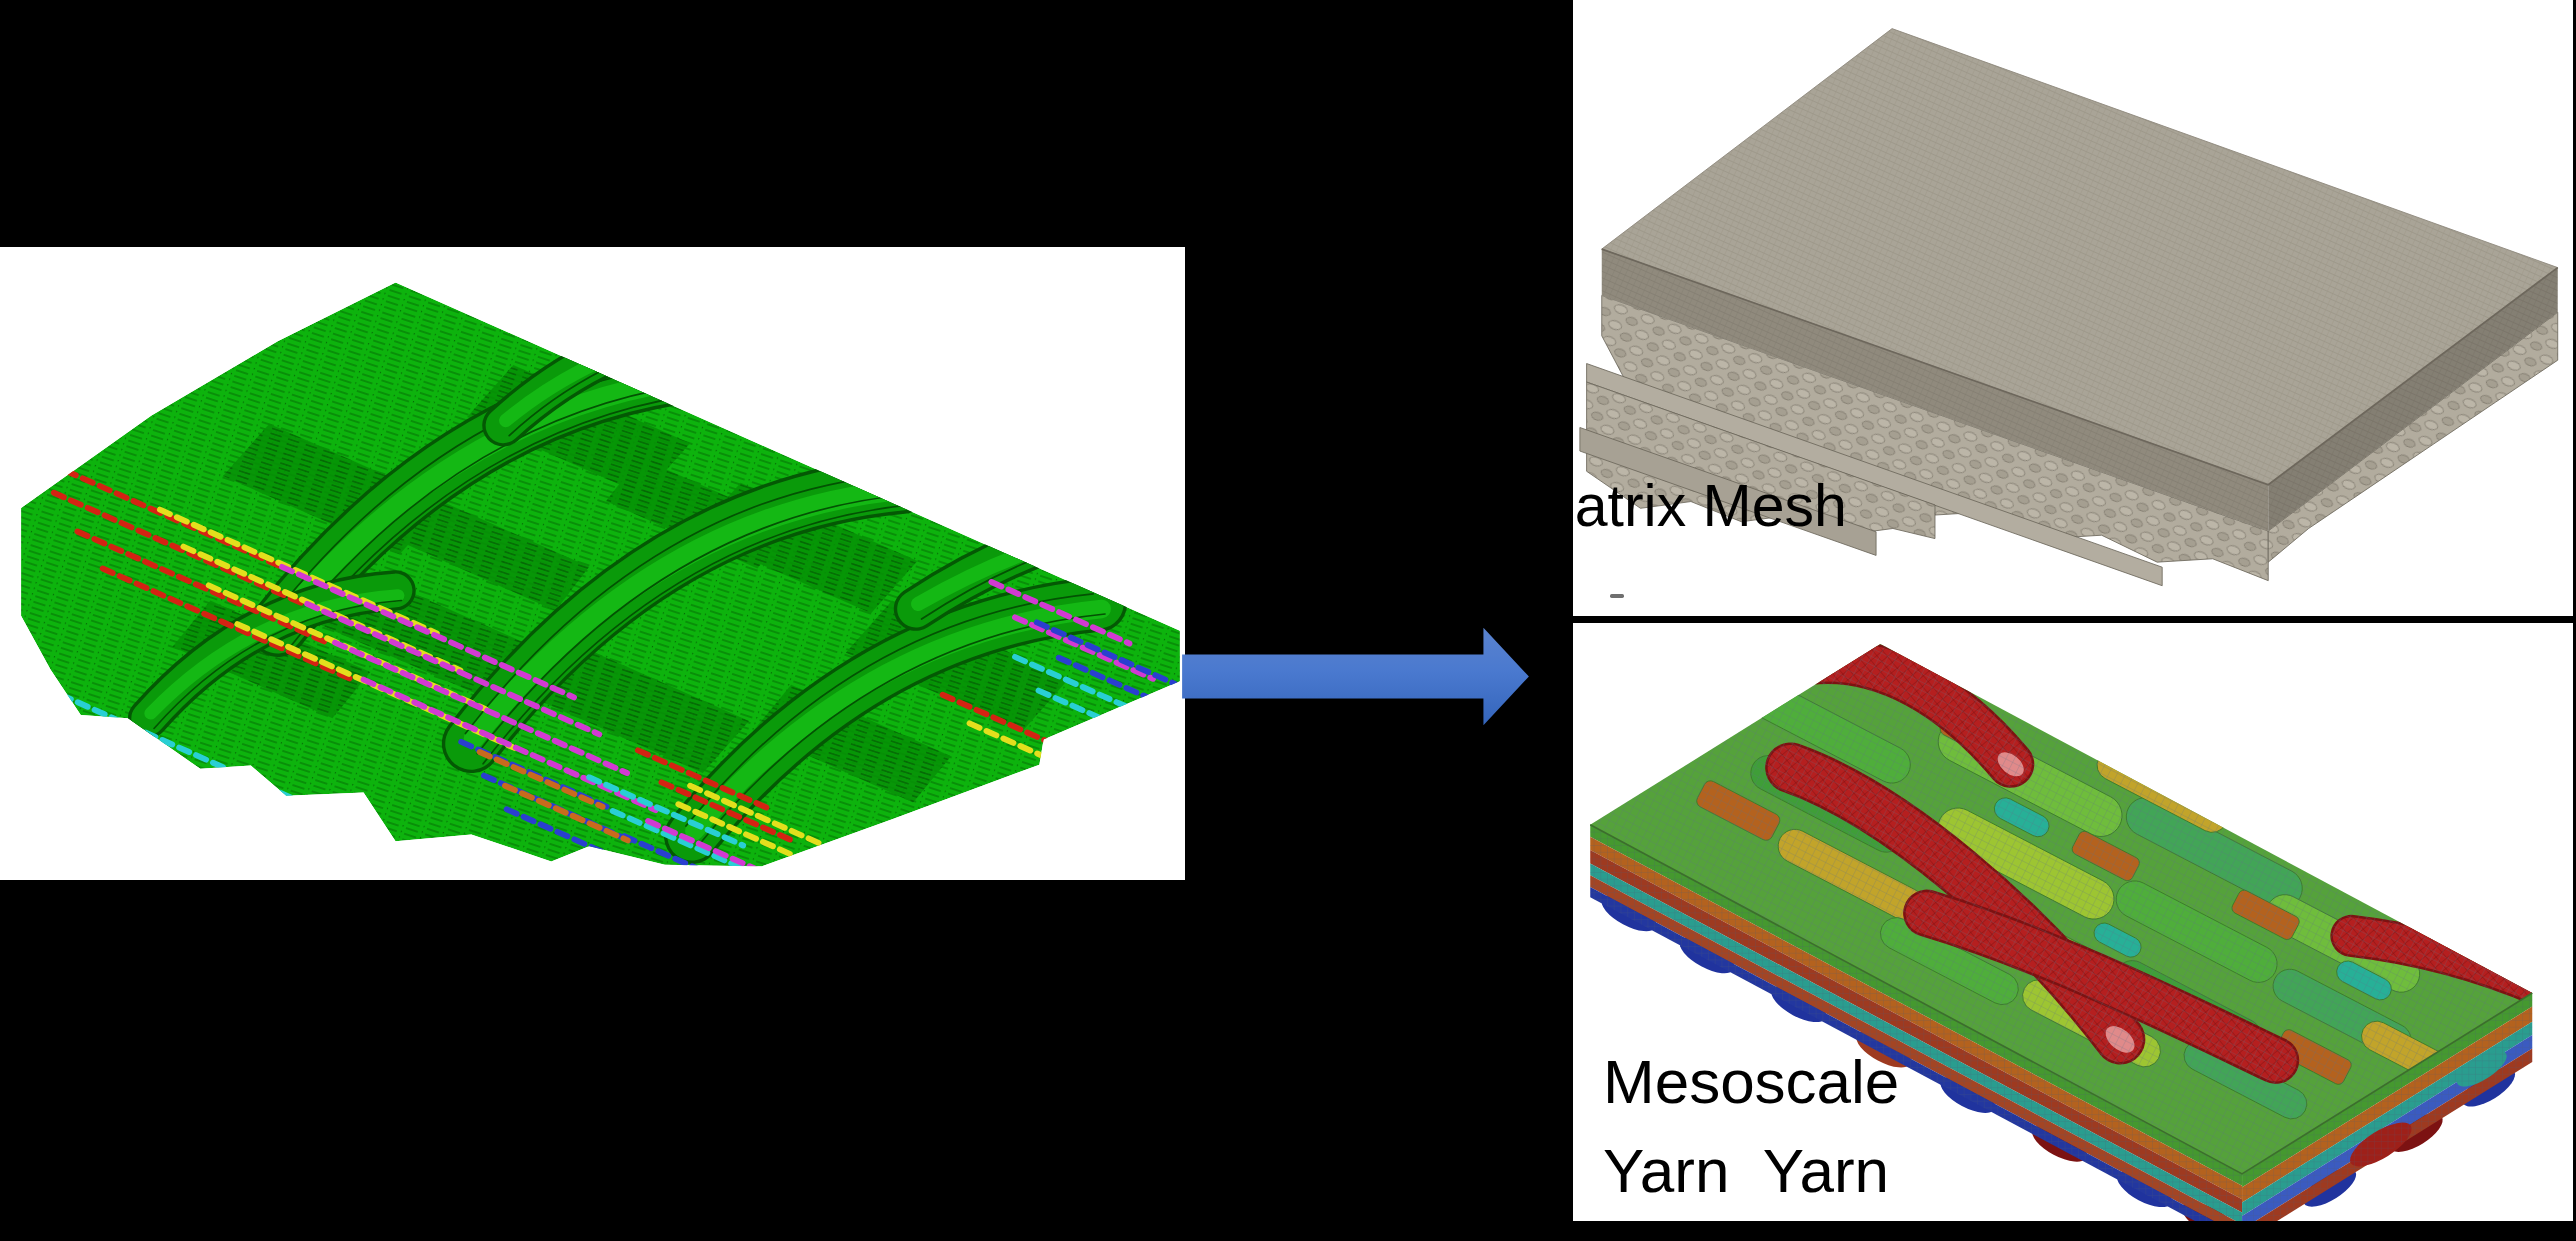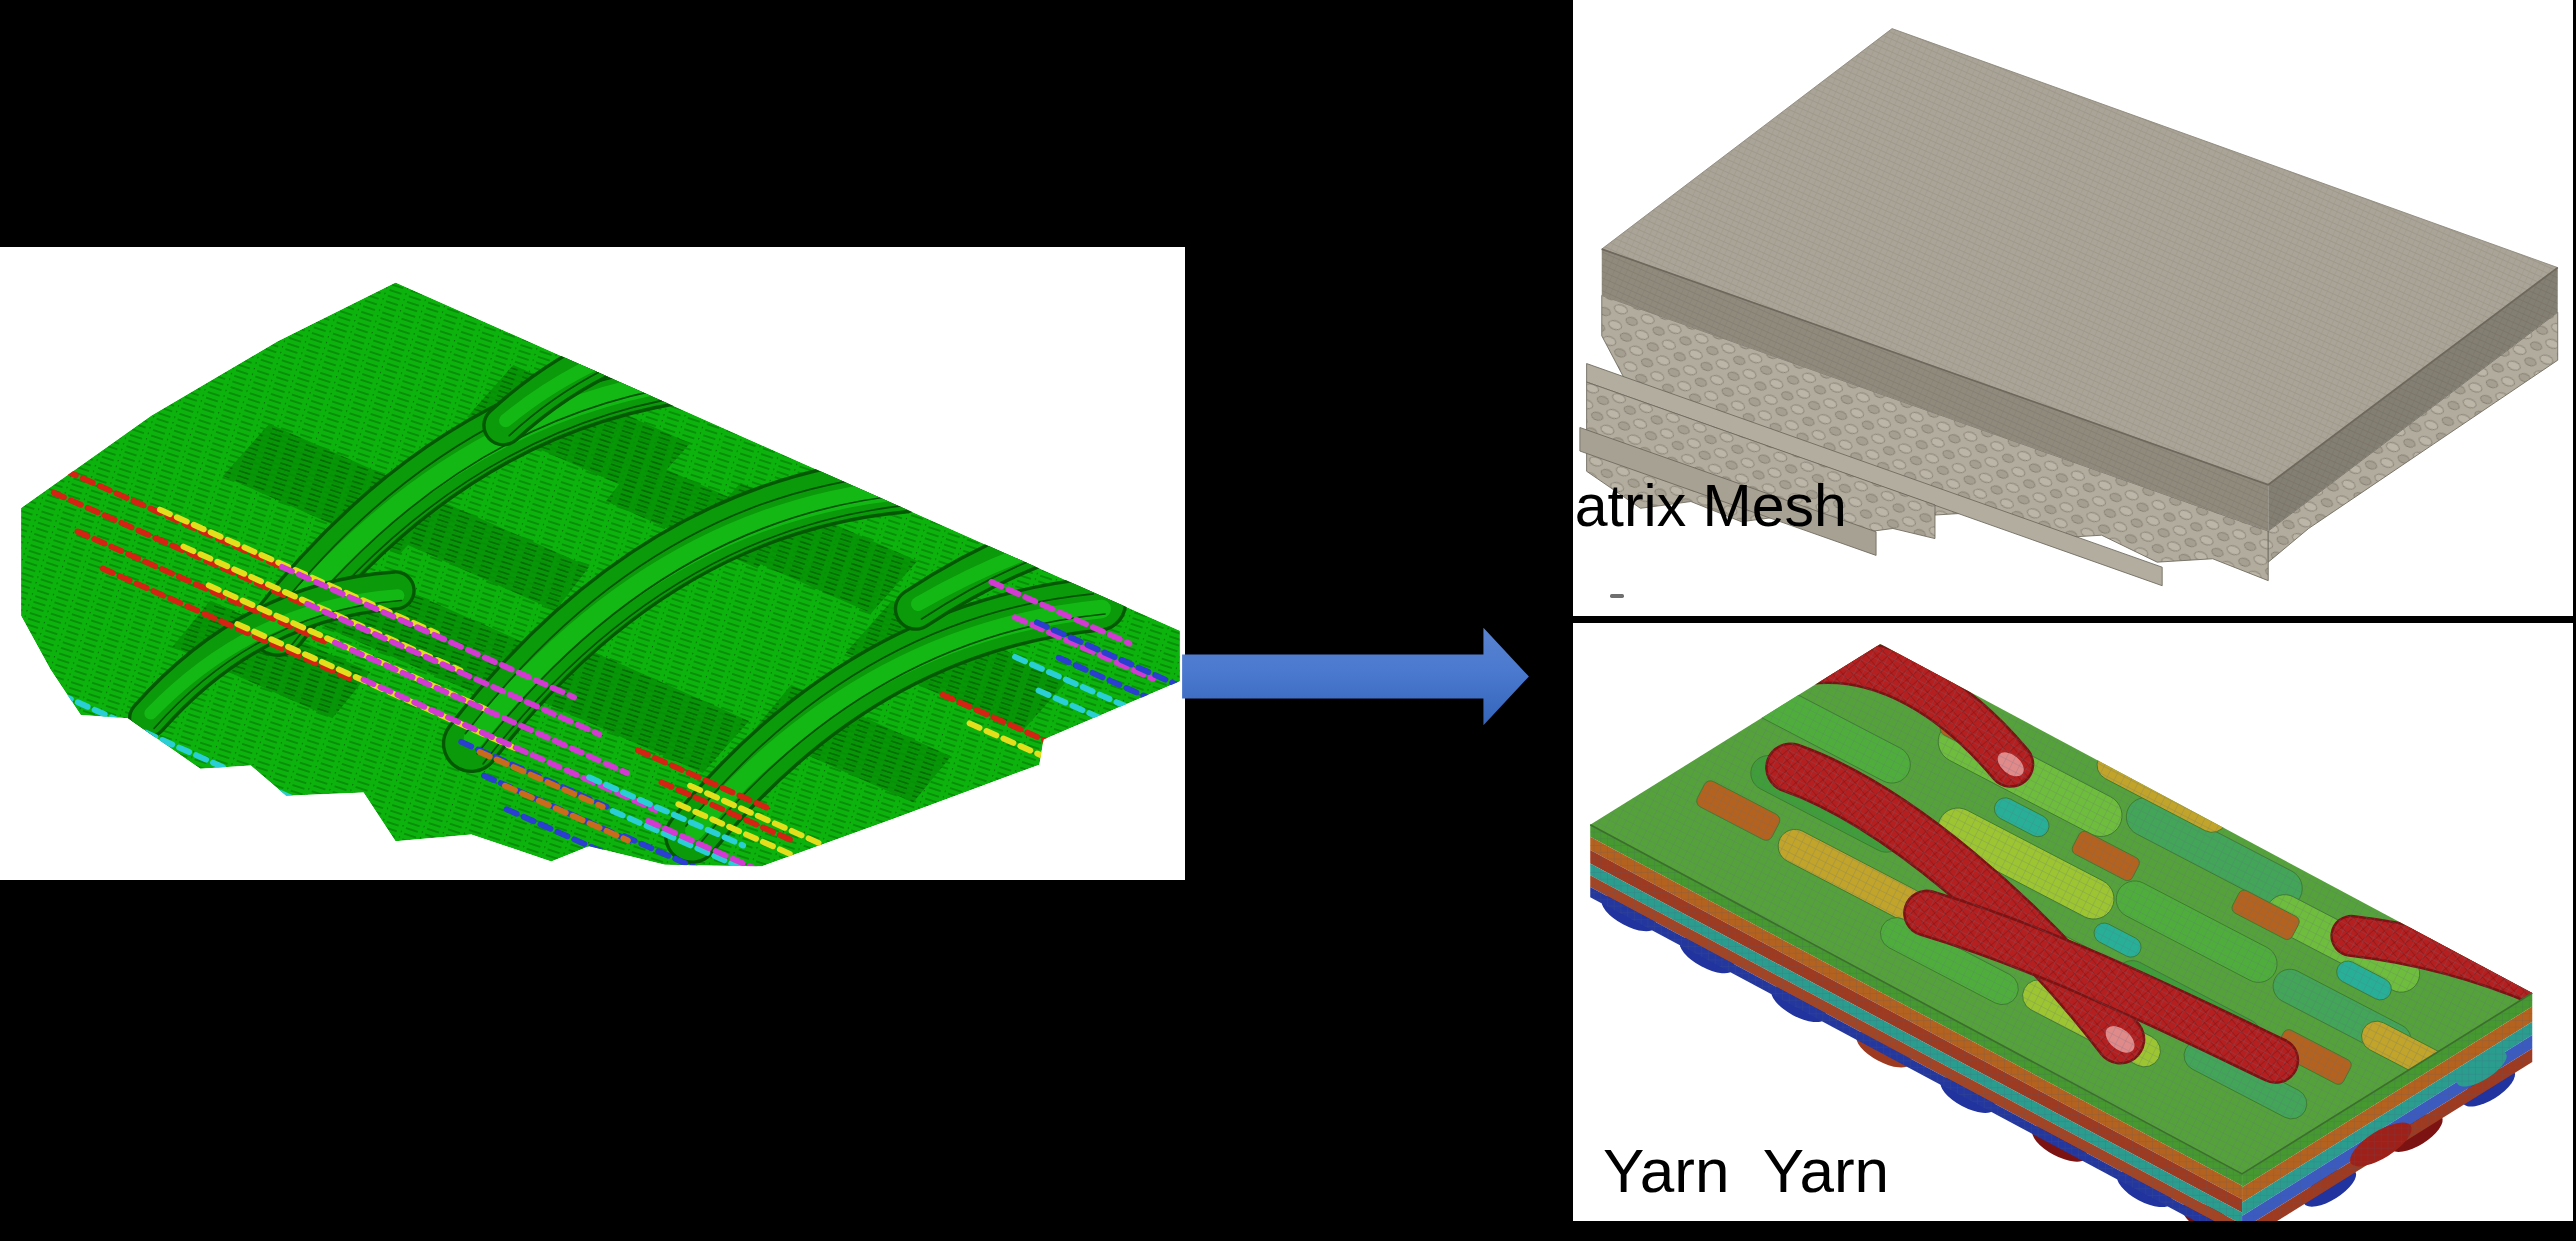--- a/index.html
+++ b/index.html
@@ -365,17 +365,17 @@
              <path d="M925,372 C1010,382 1090,405 1158,435" stroke="url(#pRedMesh)" stroke-width="44"></path>
             </g>
         </g>
         <ellipse cx="520" cy="168" rx="18" ry="11" fill="#e08a8a" transform="rotate(40 520 168)"></ellipse>
         <ellipse cx="650" cy="495" rx="20" ry="12" fill="#e08a8a" transform="rotate(40 650 495)"></ellipse>
 
         <polygon points="365,25 1140,440 795,655 20,240" fill="url(#pMesh)" opacity="0.5"></polygon>
       </g>
       <path d="M20,240 L795,655 L1140,440" fill="none" stroke="#3c6e2d" stroke-width="2"></path>
     </svg>
-    <div class="fig-label" id="yarn-label"><br><span>Yarn  Yarn</span></div>
+    <div class="fig-label" id="yarn-label"><span>Mesoscale</span><br><span>Yarn  Yarn</span></div>
   </div>
 
 </div>
 
 
 </body></html>

